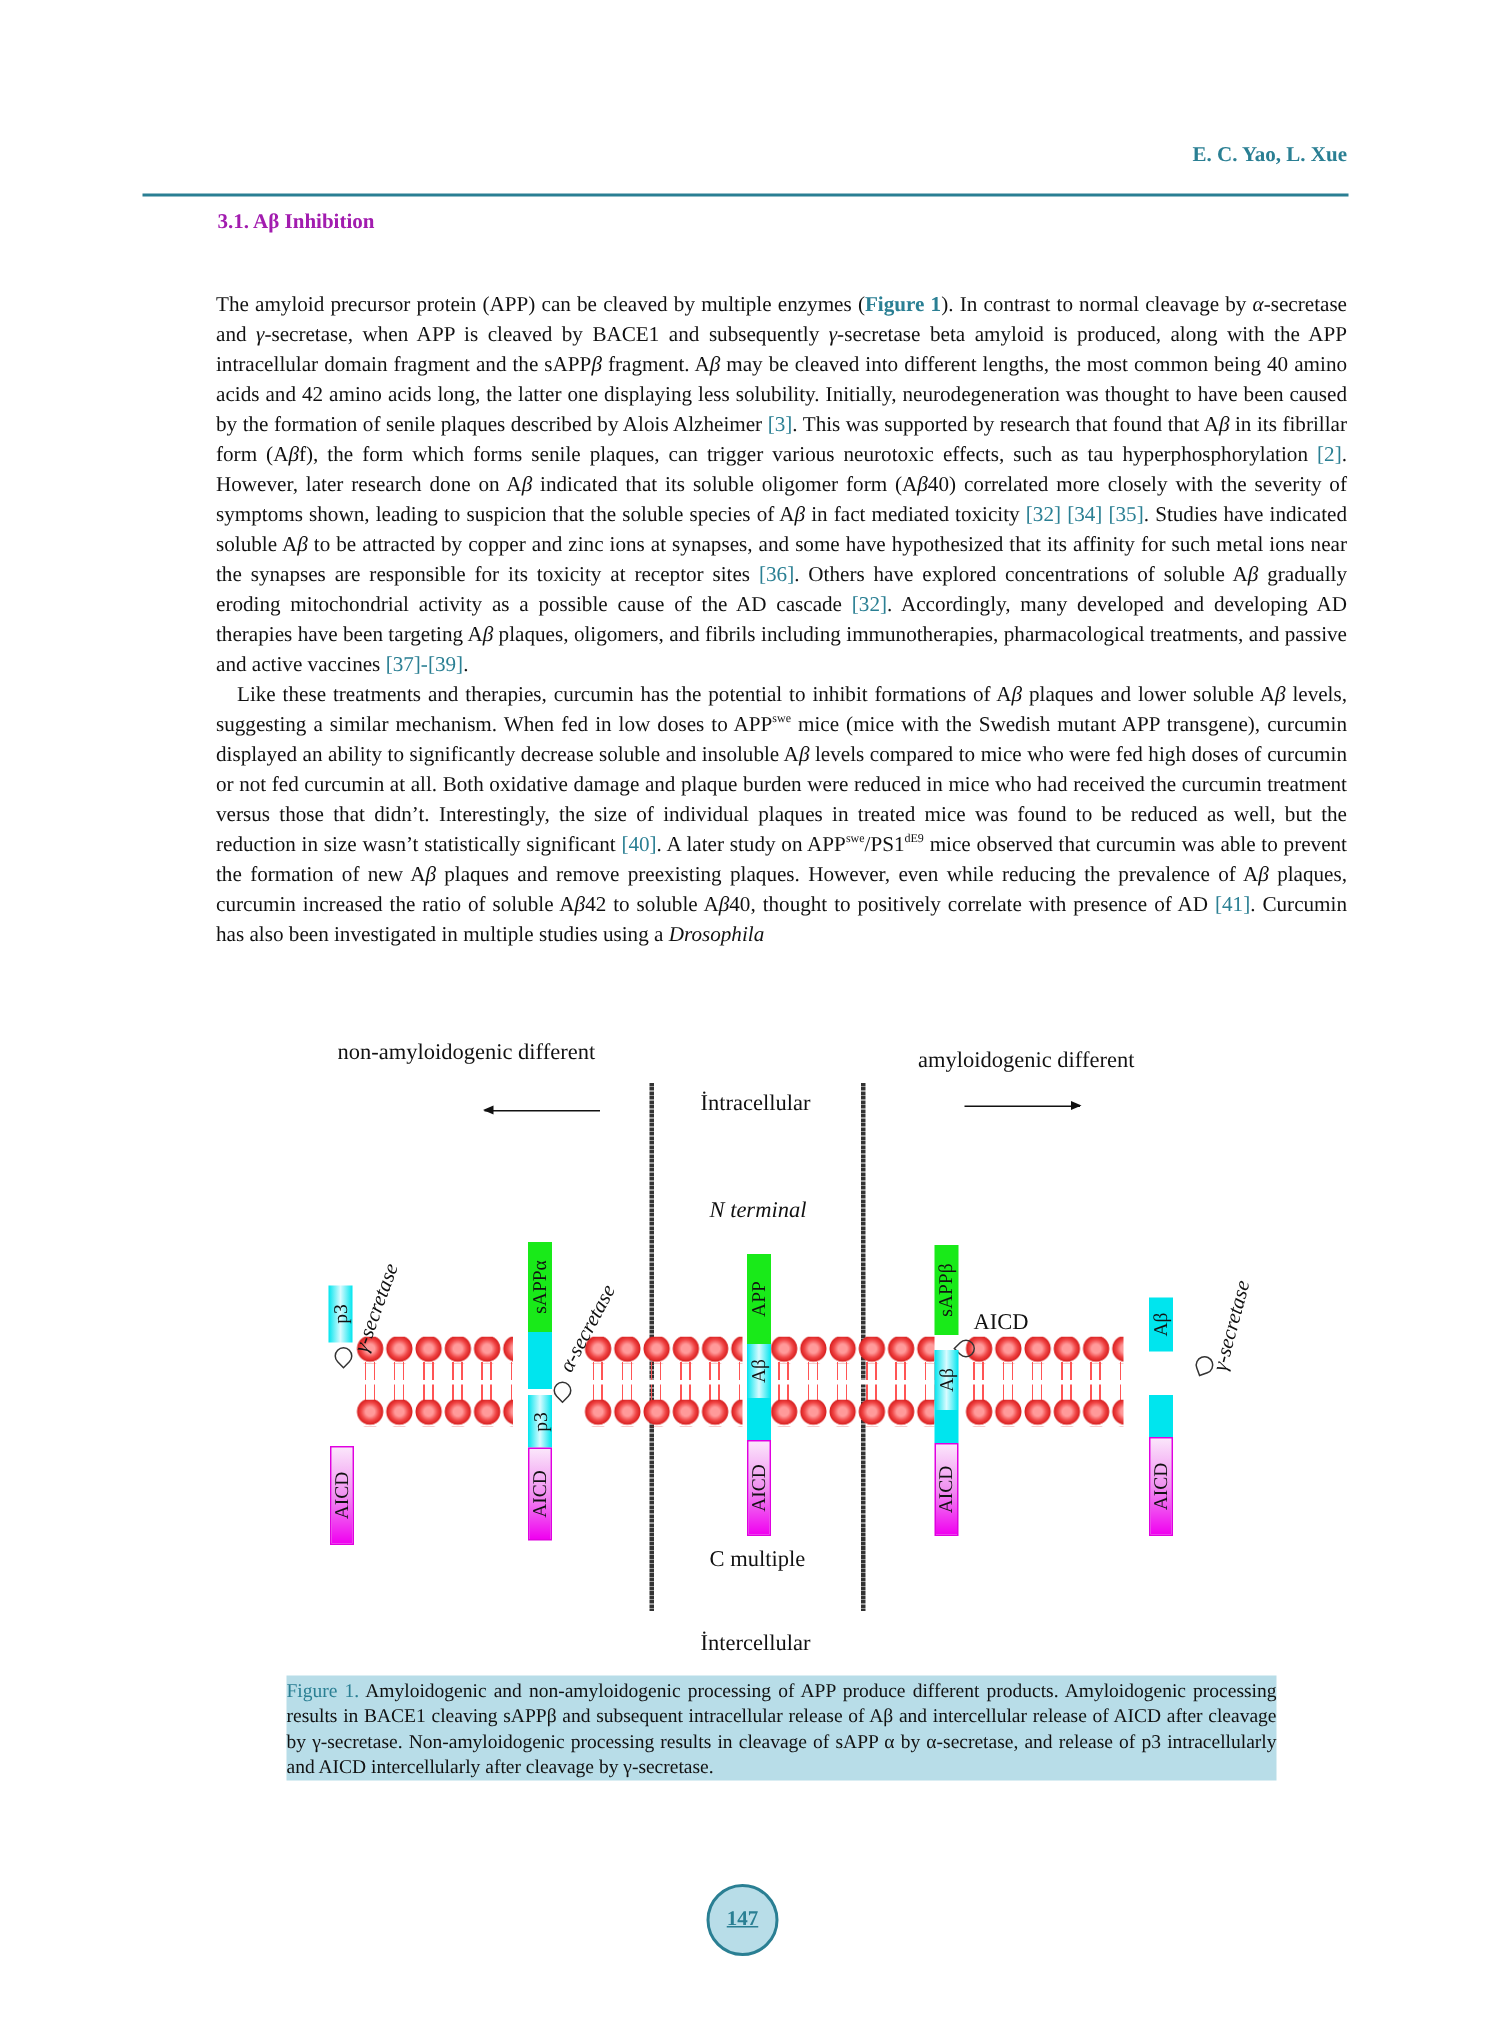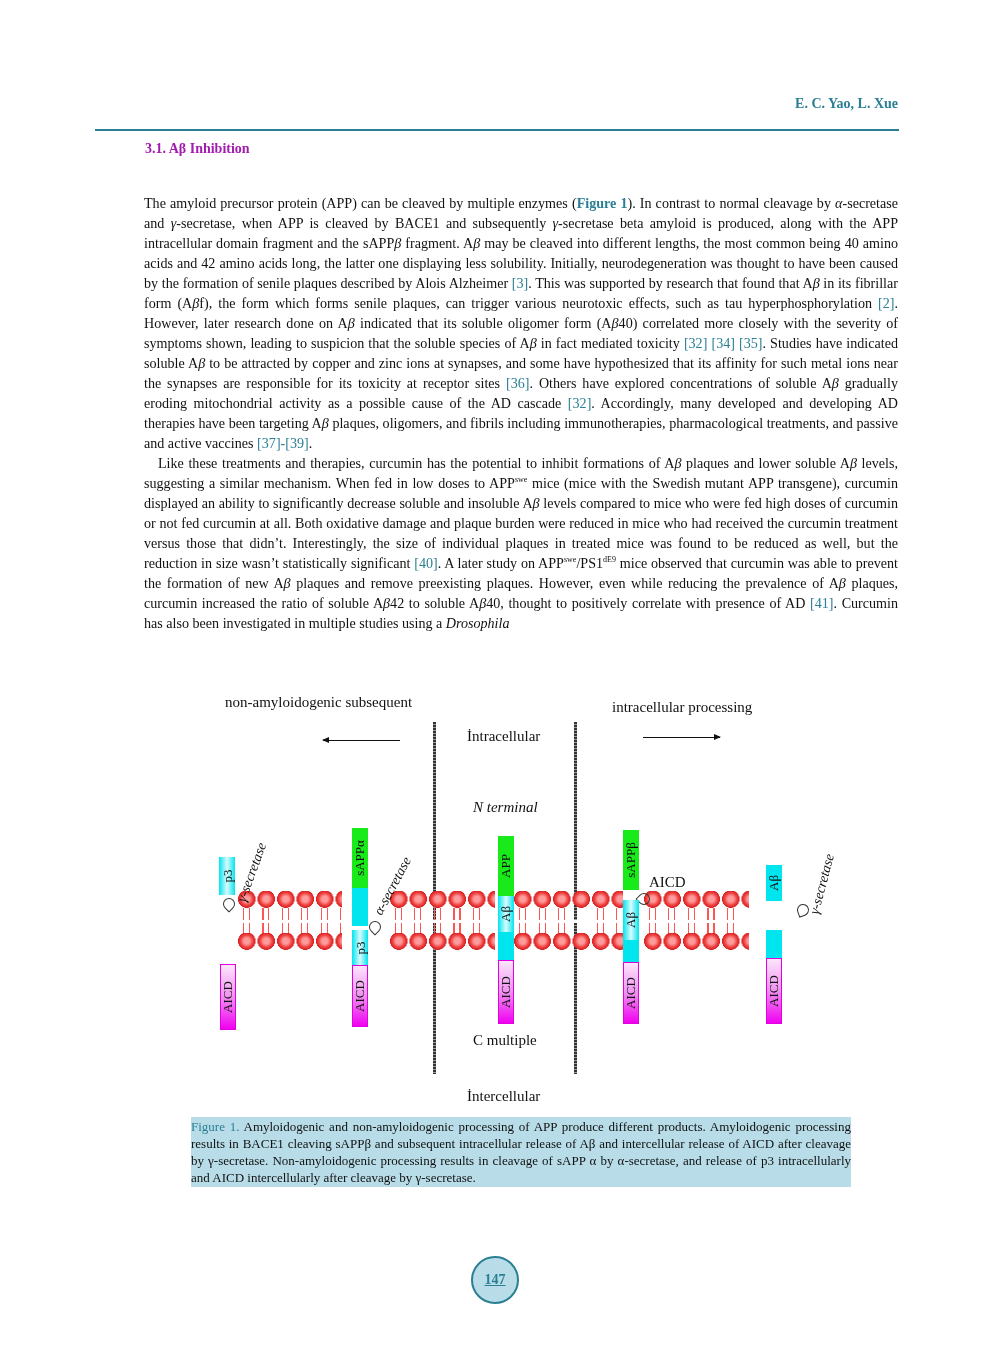--- a/index.html
+++ b/index.html
@@ -61,22 +61,22 @@
 
 <div class="section-title">3.1. Aβ Inhibition</div>
 
 <div class="body-text">
   <p>The amyloid precursor protein (APP) can be cleaved by multiple enzymes (<span class="fig-ref">Figure 1</span>). In contrast to normal cleavage by <i>α</i>-secretase and <i>γ</i>-secretase, when APP is cleaved by BACE1 and subsequently <i>γ</i>-secretase beta amyloid is produced, along with the APP intracellular domain fragment and the sAPP<i>β</i> fragment. A<i>β</i> may be cleaved into different lengths, the most common being 40 amino acids and 42 amino acids long, the latter one displaying less solubility. Initially, neurodegeneration was thought to have been caused by the formation of senile plaques described by Alois Alzheimer <span class="cite">[3]</span>. This was supported by research that found that A<i>β</i> in its fibrillar form (A<i>β</i>f), the form which forms senile plaques, can trigger various neurotoxic effects, such as tau hyperphosphorylation <span class="cite">[2]</span>. However, later research done on A<i>β</i> indicated that its soluble oligomer form (A<i>β</i>40) correlated more closely with the severity of symptoms shown, leading to suspicion that the soluble species of A<i>β</i> in fact mediated toxicity <span class="cite">[32] [34] [35]</span>. Studies have indicated soluble A<i>β</i> to be attracted by copper and zinc ions at synapses, and some have hypothesized that its affinity for such metal ions near the synapses are responsible for its toxicity at receptor sites <span class="cite">[36]</span>. Others have explored concentrations of soluble A<i>β</i> gradually eroding mitochondrial activity as a possible cause of the AD cascade <span class="cite">[32]</span>. Accordingly, many developed and developing AD therapies have been targeting A<i>β</i> plaques, oligomers, and fibrils including immunotherapies, pharmacological treatments, and passive and active vaccines <span class="cite">[37]-[39]</span>.</p>
   <p class="indent">Like these treatments and therapies, curcumin has the potential to inhibit formations of A<i>β</i> plaques and lower soluble A<i>β</i> levels, suggesting a similar mechanism. When fed in low doses to APP<sup>swe</sup> mice (mice with the Swedish mutant APP transgene), curcumin displayed an ability to significantly decrease soluble and insoluble A<i>β</i> levels compared to mice who were fed high doses of curcumin or not fed curcumin at all. Both oxidative damage and plaque burden were reduced in mice who had received the curcumin treatment versus those that didn’t. Interestingly, the size of individual plaques in treated mice was found to be reduced as well, but the reduction in size wasn’t statistically significant <span class="cite">[40]</span>. A later study on APP<sup>swe</sup>/PS1<sup>dE9</sup> mice observed that curcumin was able to prevent the formation of new A<i>β</i> plaques and remove preexisting plaques. However, even while reducing the prevalence of A<i>β</i> plaques, curcumin increased the ratio of soluble A<i>β</i>42 to soluble A<i>β</i>40, thought to positively correlate with presence of AD <span class="cite">[41]</span>. Curcumin has also been investigated in multiple studies using a <i>Drosophila</i></p>
 </div>
 
 <div class="figure">
 
-  <div class="fig-label" style="left:20px;top:4px;">non-amyloidogenic subsequent</div>
-  <div class="fig-label" style="left:407px;top:9px;">intracellular processing</div>
+  <div class="fig-label" style="left:20px;top:4px;">non-amyloidogenic different</div>
+  <div class="fig-label" style="left:407px;top:9px;">amyloidogenic different</div>
   <div class="arrow left" style="left:118px;top:50px;width:77px;"></div>
   <div class="arrow right" style="left:438px;top:47px;width:77px;"></div>
 
   <div class="wall" style="left:228px;top:32px;height:352px;"></div>
   <div class="wall" style="left:369px;top:32px;height:352px;"></div>
 
   <div class="fig-label" style="left:262px;top:38px;">İntracellular</div>
   <div class="fig-label" style="left:268px;top:109px;font-style:italic;">N terminal</div>
   <div class="fig-label" style="left:268px;top:342px;">C multiple</div>
   <div class="fig-label" style="left:262px;top:398px;text-align:right;">İntercellular</div>

